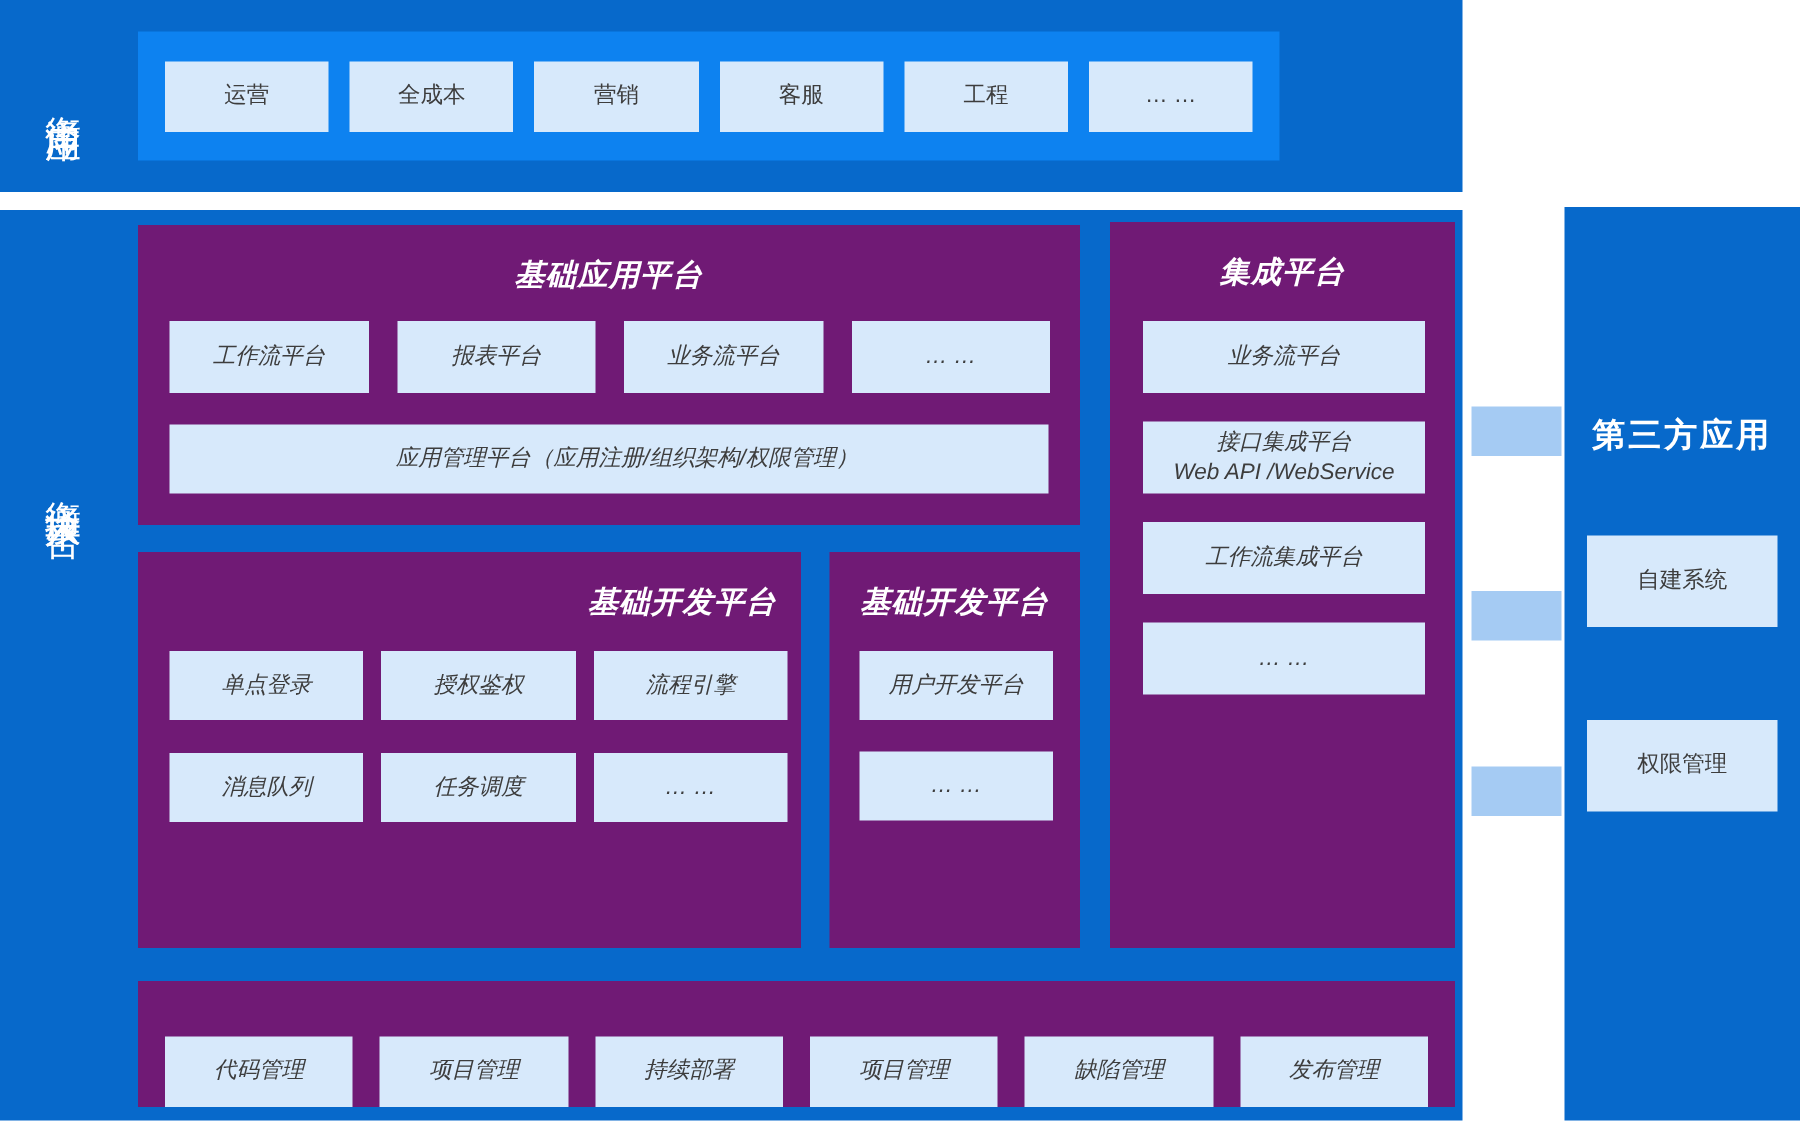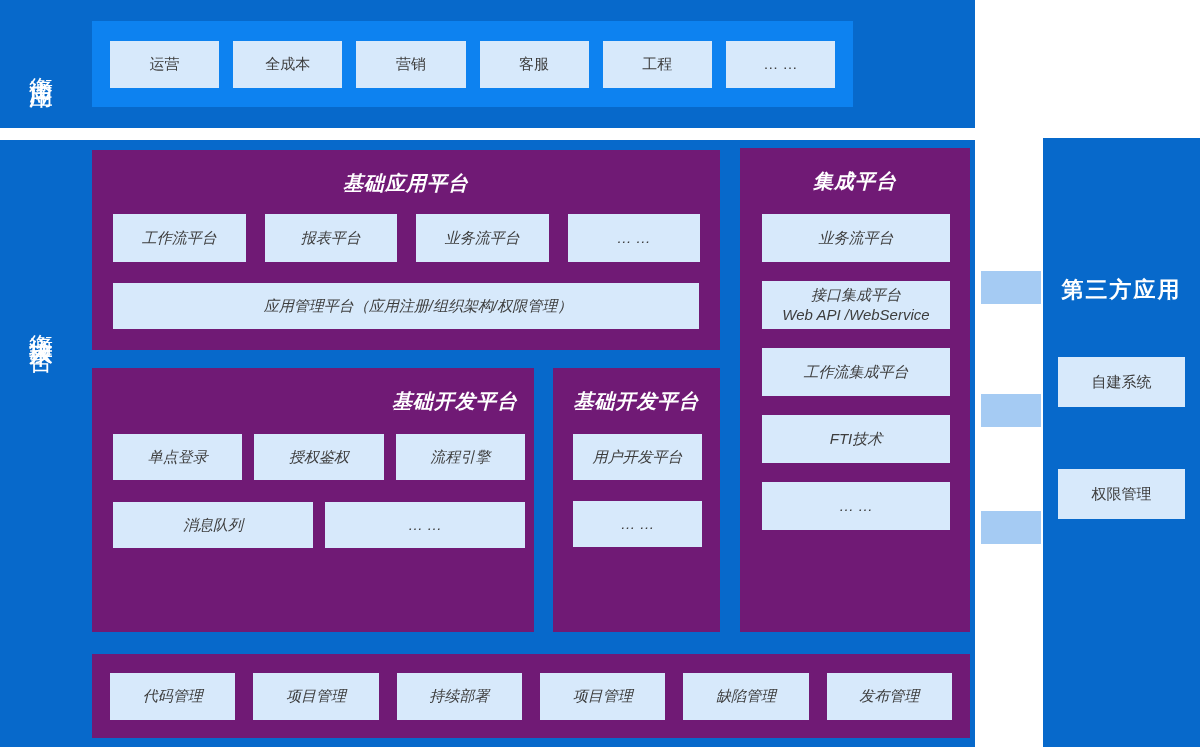--- a/index.html
+++ b/index.html
@@ -57,32 +57,32 @@
   .panel-dev-mid .box{margin:19px 18px 0 20px;height:46px;}
   .panel-dev-mid .box + .box{margin-top:21px;}
 
   
   .panel-int{left:740px;top:8px;width:230px;height:484px;}
   .panel-int .box{margin:19px 20px 0 22px;height:48px;}
   .panel-int .box + .box{margin-top:19px;}
 
   
   .panel-devops{left:92px;top:514px;width:878px;height:84px;
-    display:flex;align-items:center;gap:18px;padding:0 18px;box-sizing:border-box;}
+    display:flex;align-items:flex-end;gap:18px;padding:0 18px;box-sizing:border-box;}
   .panel-devops .box{flex:1;height:47px;}
 
   
   .connector{position:absolute;left:981px;width:60px;height:33px;background:#a5cbf3;}
   .connector-1{top:271px;}
   .connector-2{top:394px;}
   .connector-3{top:511px;}
 
   
   .band-right .panel-title{font-size:22px;padding-top:137px;letter-spacing:2px;}
-  .band-right .box{margin:52px 15px 18px 15px;height:50px;}
+  .band-right .box{margin:52px 15px 18px 15px;height:61px;}
   .band-right .box + .box{margin-top:62px;}
 </style>
 </head>
 <body>
 
 <div class="band band-top">
   <div class="vlabel vlabel-top">衡泽应用</div>
   <div class="inner-top">
     <div class="box">运营</div>
     <div class="box">全成本</div>
@@ -109,37 +109,37 @@
 
   <div class="panel panel-dev-left">
     <div class="panel-title right">基础开发平台</div>
     <div class="row">
       <div class="box">单点登录</div>
       <div class="box">授权鉴权</div>
       <div class="box">流程引擎</div>
     </div>
     <div class="row second">
       <div class="box">消息队列</div>
+      <div class="box">任务调度</div>
       <div class="box">… …</div>
     </div>
   </div>
 
   <div class="panel panel-dev-mid">
     <div class="panel-title">基础开发平台</div>
     <div class="box">用户开发平台</div>
     <div class="box">… …</div>
   </div>
 
   <div class="panel panel-int">
     <div class="panel-title">集成平台</div>
     <div class="box">业务流平台</div>
     <div class="box">接口集成平台
 Web API /WebService</div>
     <div class="box">工作流集成平台</div>
-    <div class="box">FTI技术</div>
     <div class="box">… …</div>
   </div>
 
   <div class="panel panel-devops">
     <div class="box">代码管理</div>
     <div class="box">项目管理</div>
     <div class="box">持续部署</div>
     <div class="box">项目管理</div>
     <div class="box">缺陷管理</div>
     <div class="box">发布管理</div>

